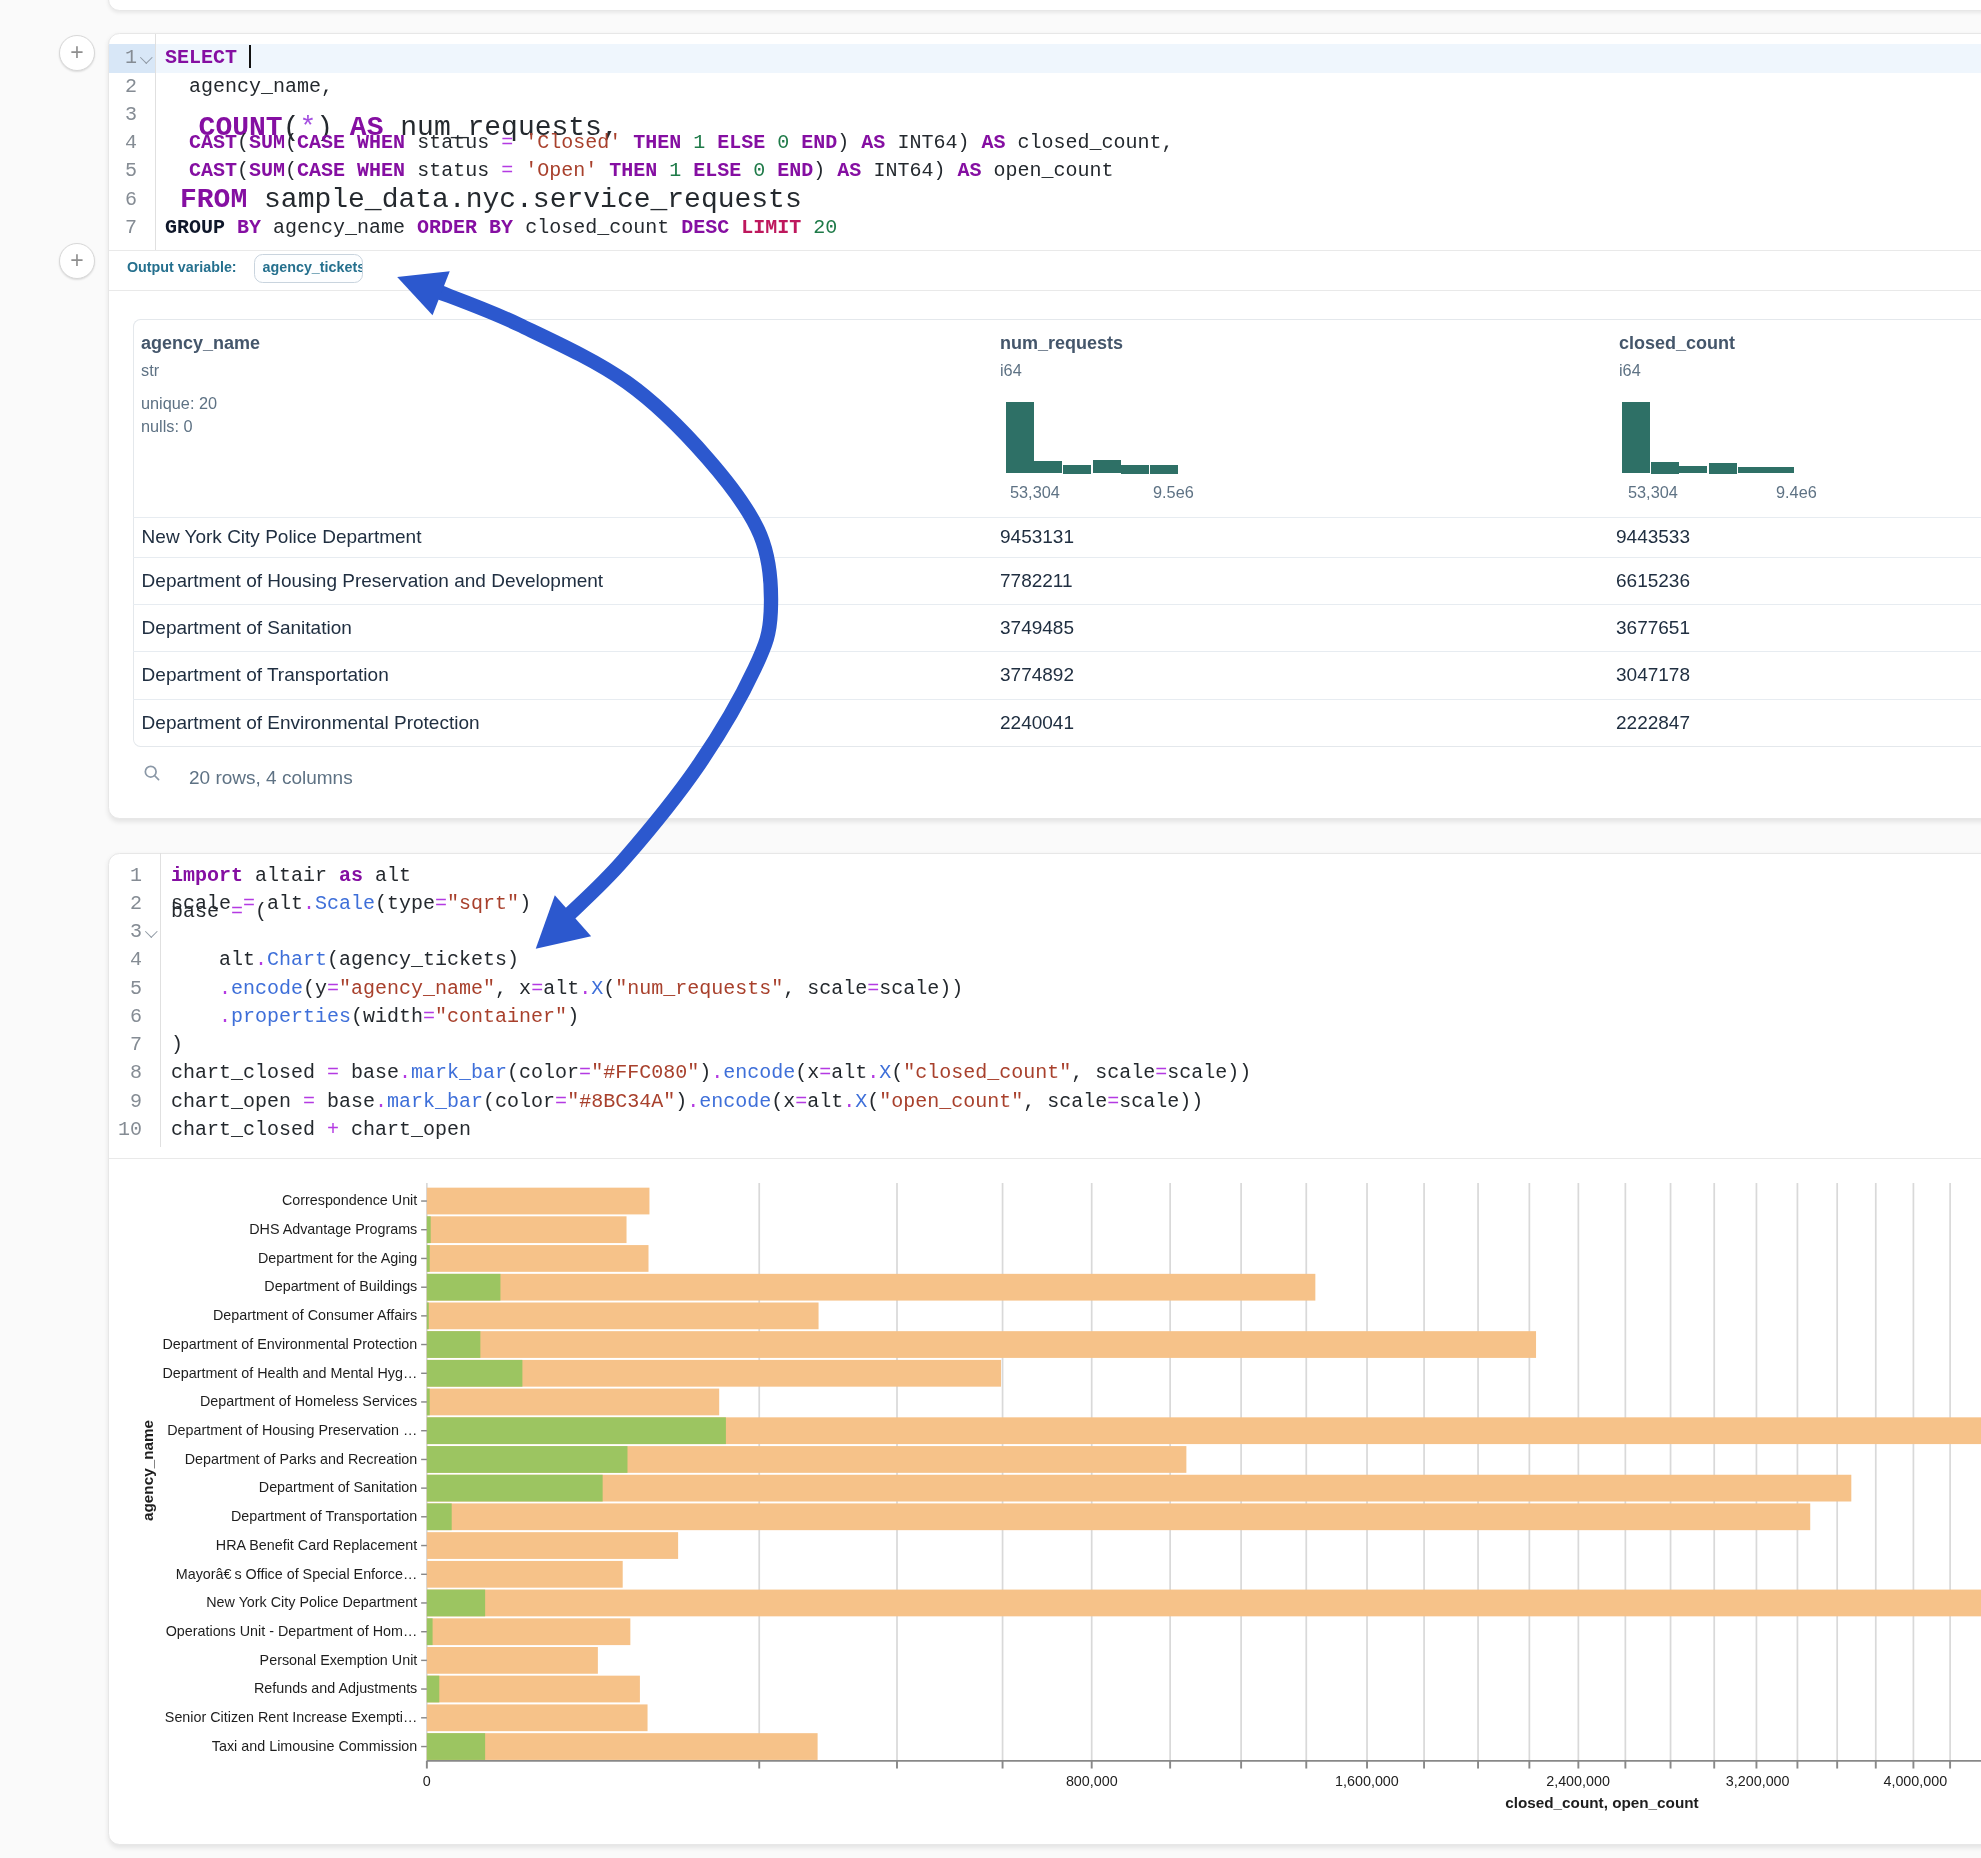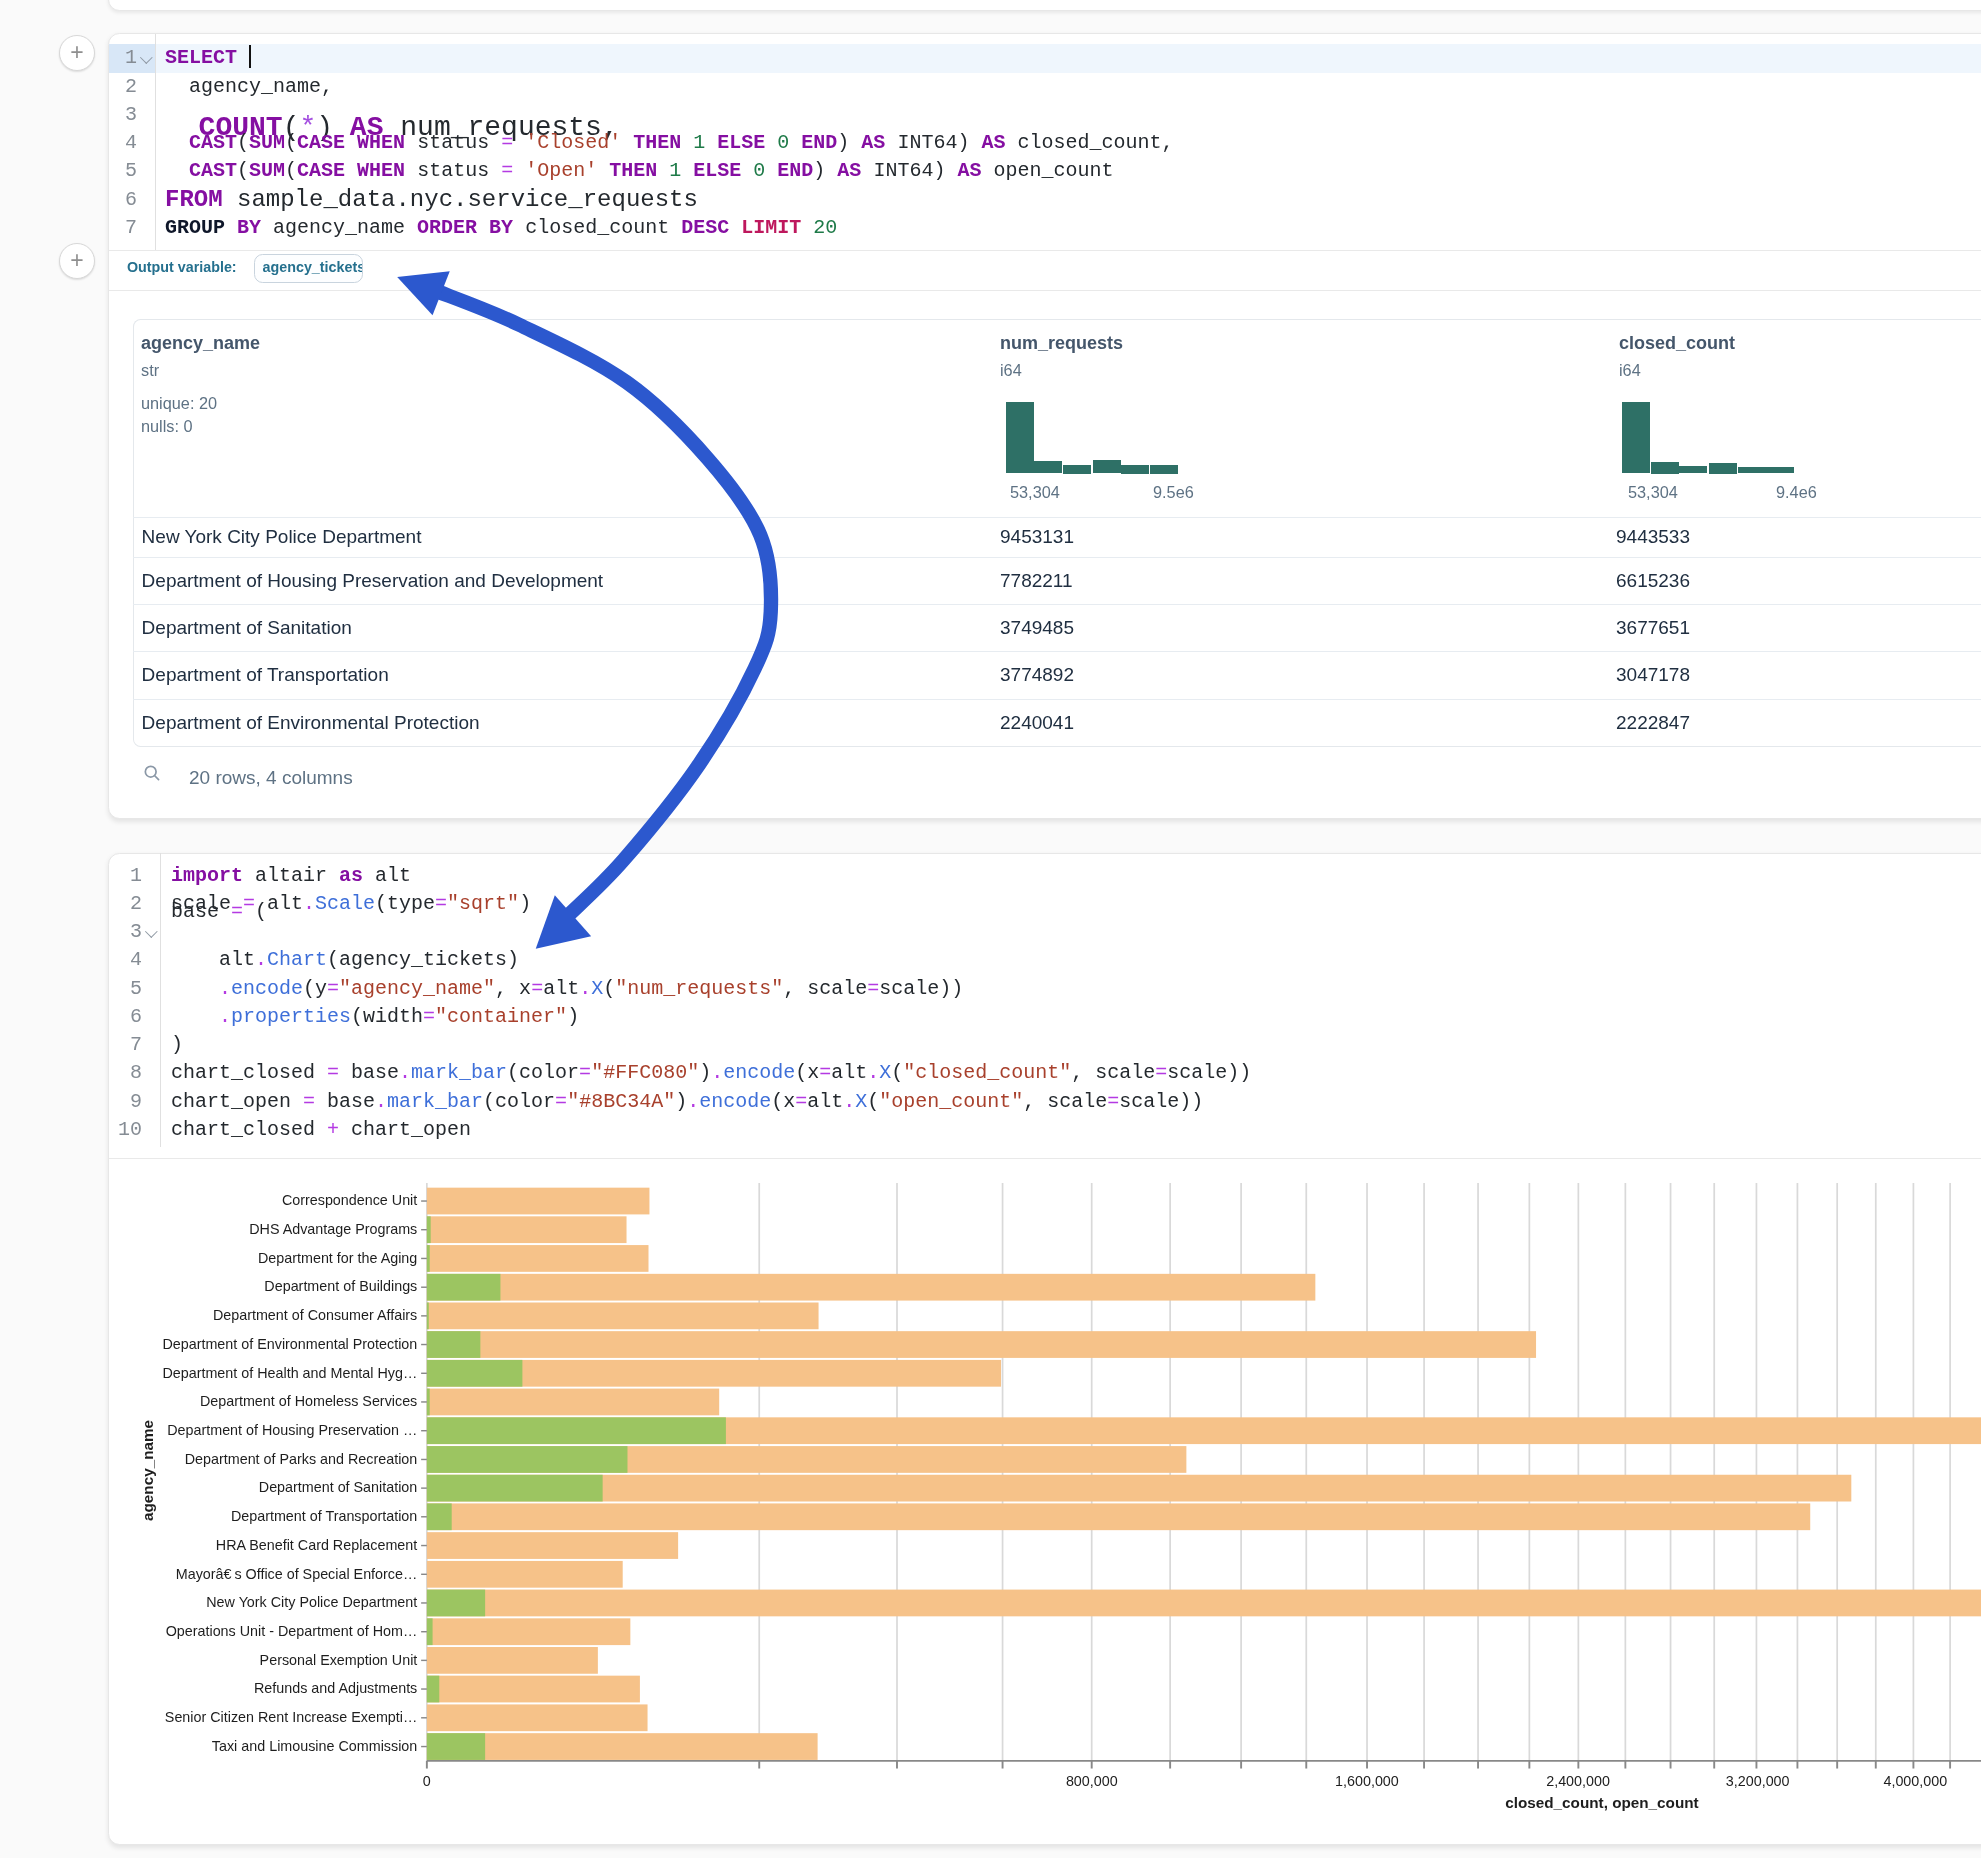--- a/index.html
+++ b/index.html
@@ -37,21 +37,21 @@
 <div class="cl" style="left:165px;top:44px;font-size:20px"><b style="color:#850fa2">SELECT</b>&nbsp;<span style="display:inline-block;width:1.9px;height:23px;background:#111;vertical-align:-4.8px"></span></div>
 <div class="gn" style="right:1845px;top:44px">1</div>
 <div class="cl" style="left:165px;top:73px;font-size:20px">&nbsp;&nbsp;agency_name,</div>
 <div class="gn" style="right:1845px;top:73px">2</div>
 <div class="cl" style="left:165px;top:114px;font-size:28px">&nbsp;&nbsp;<b style="color:#850fa2">COUNT</b>(<span style="color:#a44fe0">*</span>)&nbsp;<b style="color:#850fa2">AS</b>&nbsp;num_requests,</div>
 <div class="gn" style="right:1845px;top:101px">3</div>
 <div class="cl" style="left:165px;top:129px;font-size:20px">&nbsp;&nbsp;<b style="color:#850fa2">CAST</b>(<b style="color:#850fa2">SUM</b>(<b style="color:#850fa2">CASE</b>&nbsp;<b style="color:#850fa2">WHEN</b>&nbsp;status&nbsp;<span style="color:#b43ae2">=</span>&nbsp;<span style="color:#a8402c">'Closed'</span>&nbsp;<b style="color:#850fa2">THEN</b>&nbsp;<span style="color:#1e7a48">1</span>&nbsp;<b style="color:#850fa2">ELSE</b>&nbsp;<span style="color:#1e7a48">0</span>&nbsp;<b style="color:#850fa2">END</b>)&nbsp;<b style="color:#850fa2">AS</b>&nbsp;INT64)&nbsp;<b style="color:#850fa2">AS</b>&nbsp;closed_count,</div>
 <div class="gn" style="right:1845px;top:129px">4</div>
 <div class="cl" style="left:165px;top:157px;font-size:20px">&nbsp;&nbsp;<b style="color:#850fa2">CAST</b>(<b style="color:#850fa2">SUM</b>(<b style="color:#850fa2">CASE</b>&nbsp;<b style="color:#850fa2">WHEN</b>&nbsp;status&nbsp;<span style="color:#b43ae2">=</span>&nbsp;<span style="color:#a8402c">'Open'</span>&nbsp;<b style="color:#850fa2">THEN</b>&nbsp;<span style="color:#1e7a48">1</span>&nbsp;<b style="color:#850fa2">ELSE</b>&nbsp;<span style="color:#1e7a48">0</span>&nbsp;<b style="color:#850fa2">END</b>)&nbsp;<b style="color:#850fa2">AS</b>&nbsp;INT64)&nbsp;<b style="color:#850fa2">AS</b>&nbsp;open_count</div>
 <div class="gn" style="right:1845px;top:157px">5</div>
-<div class="cl" style="left:165px;top:186px;font-size:24px"><b style="color:#850fa2">FROM</b>&nbsp;sample_data.nyc.service_requests</div>
+<div class="cl" style="left:180px;top:186px;font-size:28px"><b style="color:#850fa2">FROM</b>&nbsp;sample_data.nyc.service_requests</div>
 <div class="gn" style="right:1845px;top:186px">6</div>
 <div class="cl" style="left:165px;top:214px;font-size:20px"><b style="color:#0f172a">GROUP</b>&nbsp;<b style="color:#850fa2">BY</b>&nbsp;agency_name&nbsp;<b style="color:#850fa2">ORDER</b>&nbsp;<b style="color:#850fa2">BY</b>&nbsp;closed_count&nbsp;<b style="color:#850fa2">DESC</b>&nbsp;<b style="color:#be185d">LIMIT</b>&nbsp;<span style="color:#1e7a48">20</span></div>
 <div class="gn" style="right:1845px;top:214px">7</div>
 <div class="chev" style="left:142px;top:53px"></div>
 
 <div style="position:absolute;left:109px;top:250px;width:1873px;height:1px;background:#e9e9e9"></div>
 
 <div style="position:absolute;left:127px;top:259px;font-size:14.3px;font-weight:bold;color:#25708e">Output variable:</div>
 <div style="position:absolute;left:254px;top:254px;width:107px;height:27px;border:1.4px solid #c9d4de;border-radius:8.6px;background:#fdfeff;overflow:hidden">
   <div style="position:absolute;left:7.6px;top:3.8px;font-size:14.3px;font-weight:bold;color:#25708e;white-space:pre">agency_tickets</div>

